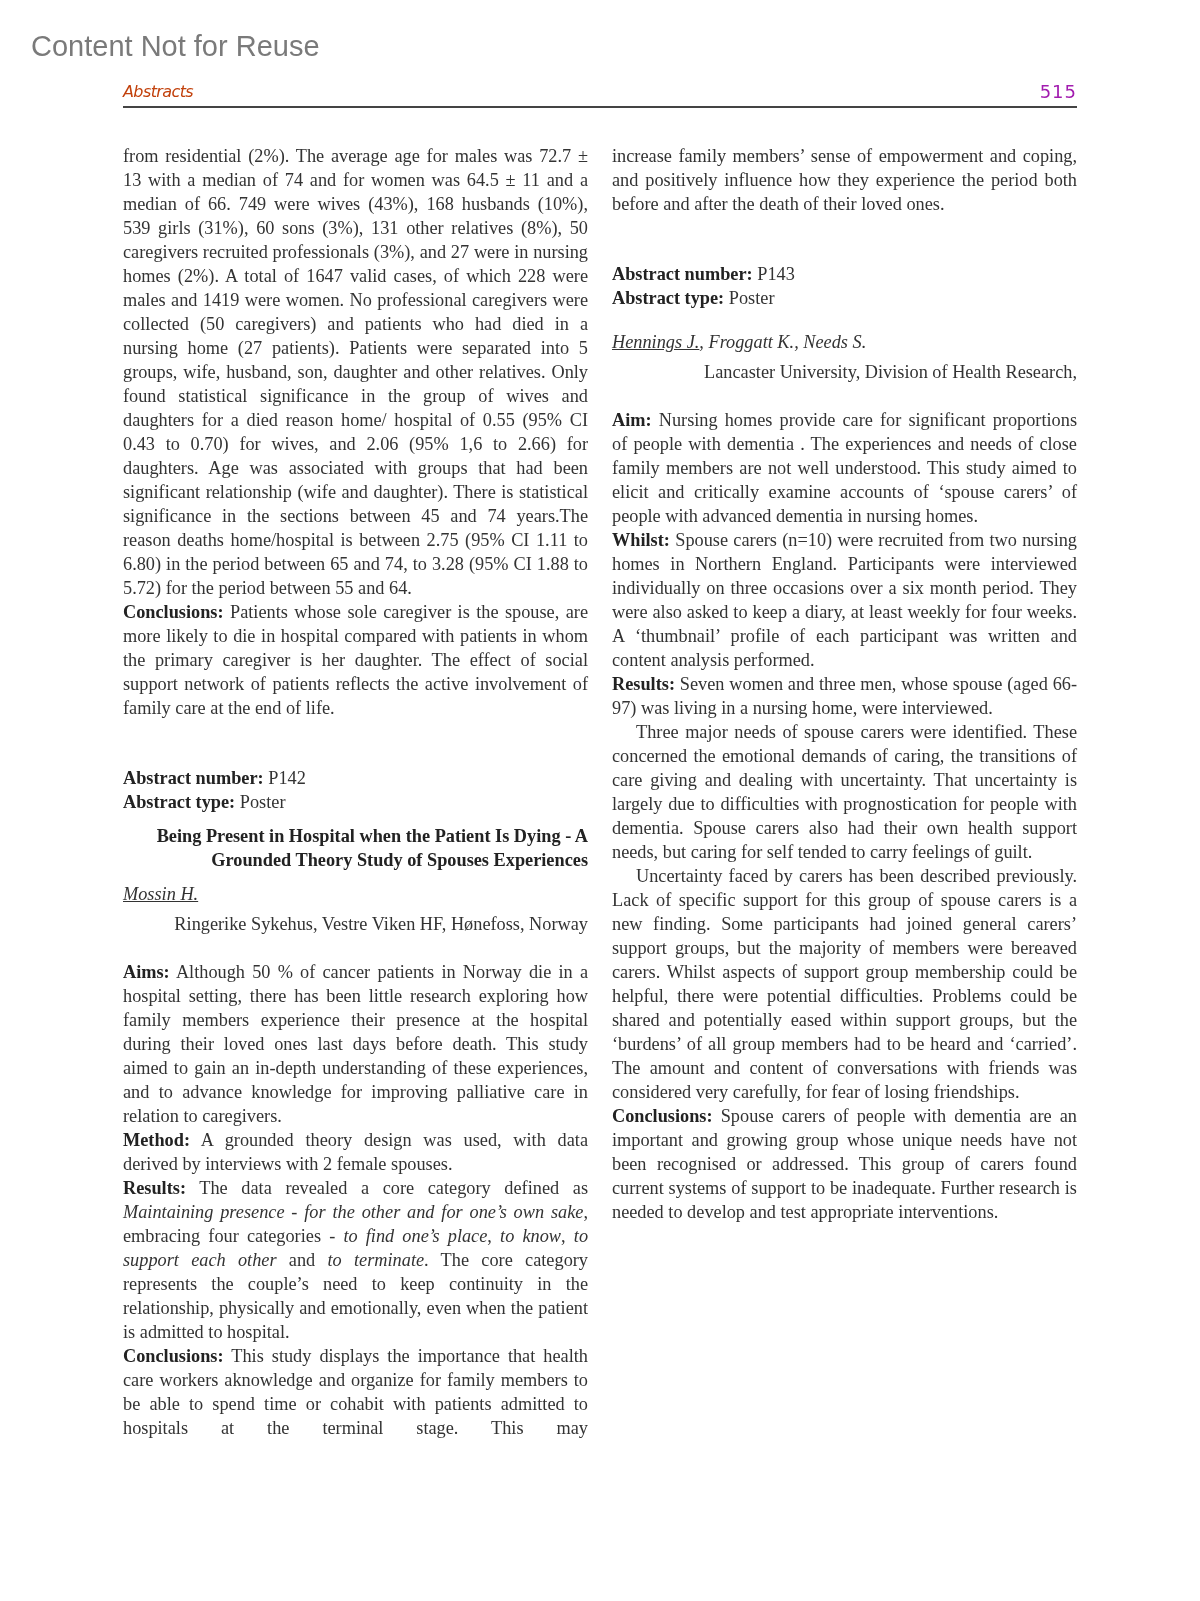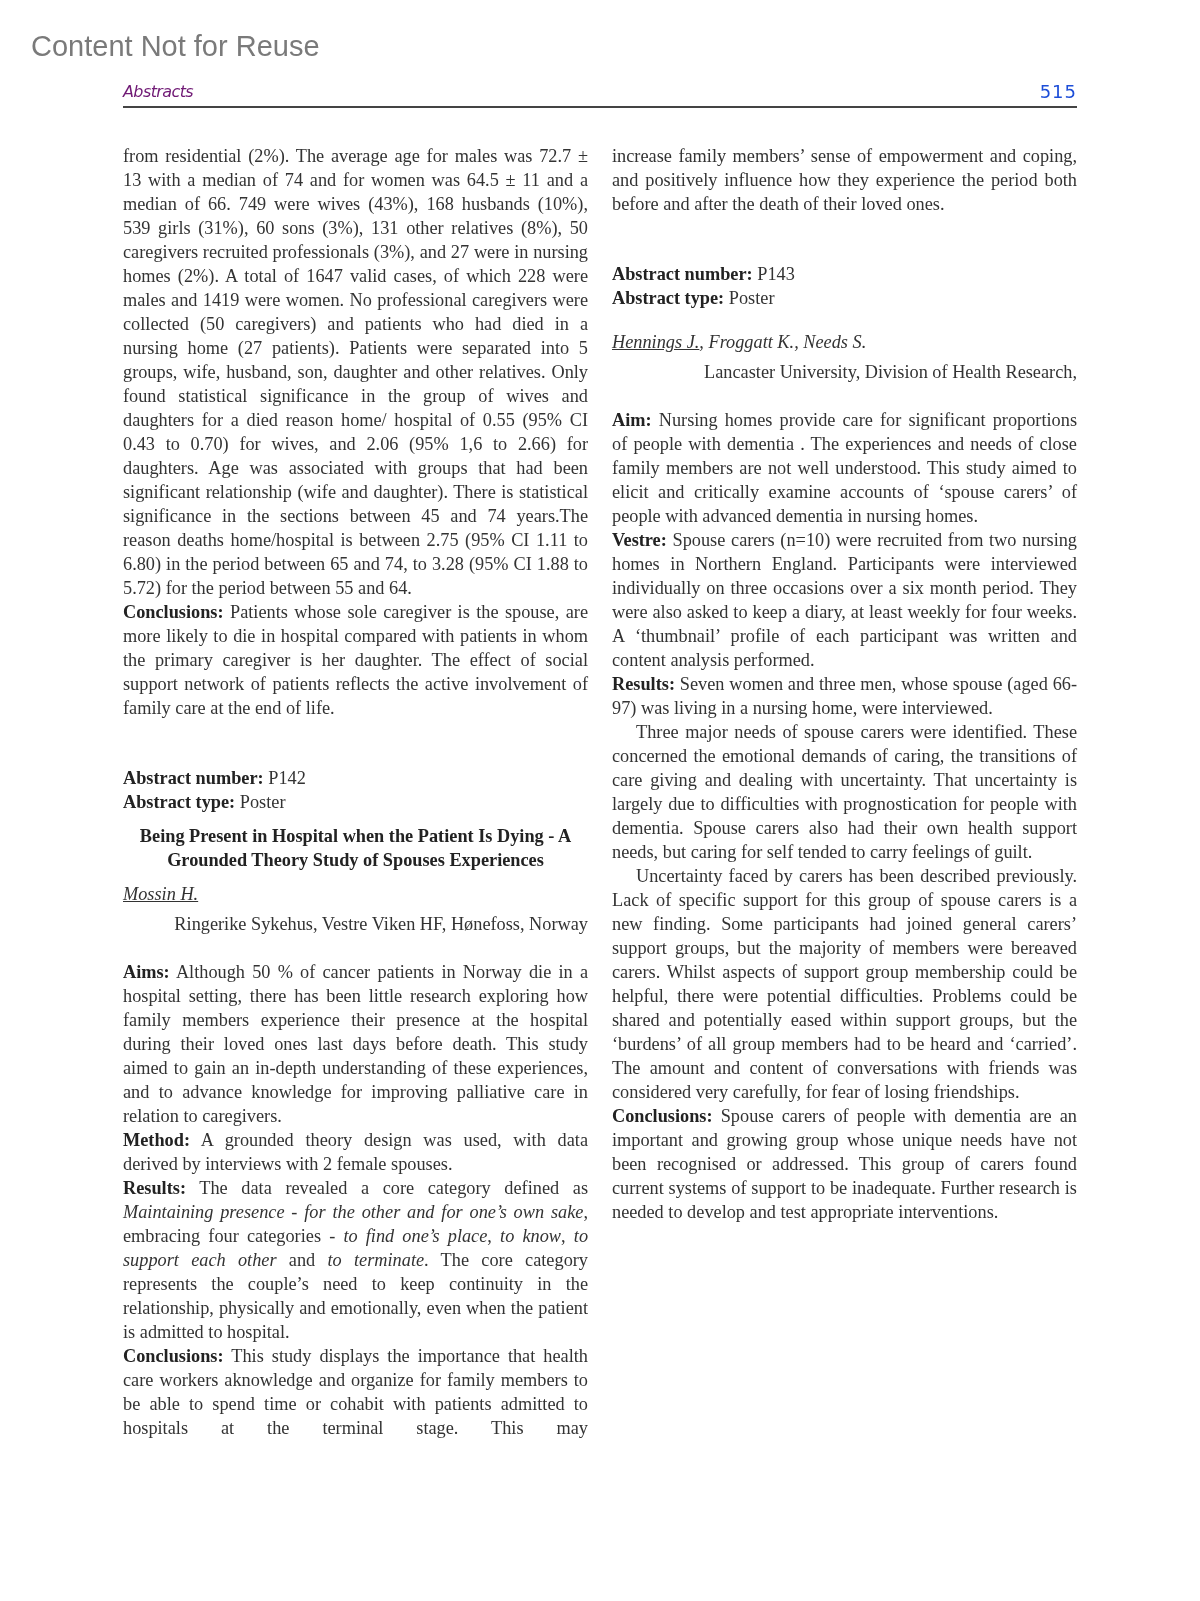--- a/index.html
+++ b/index.html
@@ -1,20 +1,20 @@
 <!DOCTYPE html>
 <html><head>
 <meta charset="utf-8">
 <style>
   html, body { margin: 0; padding: 0; background: #ffffff; }
   body { width: 1200px; height: 1601px; position: relative; overflow: hidden; color: #2b2b2b; }
   .watermark { position: absolute; left: 31px; top: 30px; font-family: "Liberation Sans", sans-serif; font-size: 29px; color: #7a7a7a; letter-spacing: 0px; }
   .running-head { position: absolute; left: 123px; top: 82px; width: 954px; height: 24px; border-bottom: 2px solid #444; }
-  .rh-title { position: absolute; left: 0; top: 0; font-family: "DejaVu Sans", sans-serif; font-style: italic; font-size: 16px; color: #701a75; letter-spacing: -0.6px; }
-  .rh-page { position: absolute; right: 0; top: -1px; font-family: "DejaVu Sans", sans-serif; font-size: 18px; color: #1d4ed8; letter-spacing: 1px; }
+  .rh-title { position: absolute; left: 0; top: 0; font-family: "DejaVu Sans", sans-serif; font-style: italic; font-size: 16px; color: #c2410c; letter-spacing: -0.6px; }
+  .rh-page { position: absolute; right: 0; top: -1px; font-family: "DejaVu Sans", sans-serif; font-size: 18px; color: #a21caf; letter-spacing: 1px; }
   .col { position: absolute; top: 144px; width: 465px; font-family: "Liberation Serif", serif; font-size: 18.3px; line-height: 24px; color: #333; }
   .col-left { left: 123px; }
   .col-right { left: 612px; }
   p { margin: 0; text-align: justify; hyphens: manual; }
   .indent { text-indent: 24px; }
   .lbl { font-weight: bold; color: #222; }
   .meta { margin: 0; }
   .title { font-weight: bold; color: #222; margin: 0; text-align: justify; }
   .authors { font-style: italic; margin: 0; }
   .u { text-decoration: underline; }
@@ -37,21 +37,21 @@
 <div class="col col-left">
   <p>from residential (2%). The average age for males was 72.7 ± 13 with a median of 74 and for women was 64.5 ± 11 and a median of 66. 749 were wives (43%), 168 husbands (10%), 539 girls (31%), 60 sons (3%), 131 other relatives (8%), 50 caregivers recruited professionals (3%), and 27 were in nursing homes (2%). A total of 1647 valid cases, of which 228 were males and 1419 were women. No professional caregivers were collected (50 caregivers) and patients who had died in a nursing home (27 patients). Patients were separated into 5 groups, wife, husband, son, daughter and other relatives. Only found statistical significance in the group of wives and daughters for a died reason home/ hospital of 0.55 (95% CI 0.43 to 0.70) for wives, and 2.06 (95% 1,6 to 2.66) for daughters. Age was associated with groups that had been significant relationship (wife and daughter). There is statistical significance in the sections between 45 and 74 years.The reason deaths home/hospital is between 2.75 (95% CI 1.11 to 6.80) in the period between 65 and 74, to 3.28 (95% CI 1.88 to 5.72) for the period between 55 and 64.</p>
   <p><span class="lbl">Conclusions:</span><span> Patients whose sole caregiver is the spouse, are more likely to die in hospital compared with patients in whom the primary caregiver is her daughter. The effect of social support network of patients reflects the active involvement of family care at the end of life.</span></p>
 
   <div class="gap-l"></div>
 
   <div>
     <p class="meta"><span class="lbl">Abstract number:</span><span> P142</span></p>
     <p class="meta"><span class="lbl">Abstract type:</span><span> Poster</span></p>
     <div class="gap-s"></div>
-    <p class="title" style="text-align:center;">Being Present in Hospital when the Patient Is Dying - A Grounded Theory Study of Spouses Experiences</p>
+    <p class="title" style="text-align:right;">Being Present in Hospital when the Patient Is Dying - A Grounded Theory Study of Spouses Experiences</p>
     <div class="gap-s"></div>
     <p class="authors"><span class="u">Mossin H.</span></p>
     <div class="gap-s" style="height:6px"></div>
     <p class="aff">Ringerike Sykehus, Vestre Viken HF, Hønefoss, Norway</p>
     <div class="gap-m"></div>
     <p><span class="lbl">Aims:</span><span> Although 50 % of cancer patients in Norway die in a hospital setting, there has been little research exploring how family members experience their presence at the hospital during their loved ones last days before death. This study aimed to gain an in-depth understanding of these experiences, and to advance knowledge for improving palliative care in relation to caregivers.</span></p>
     <p><span class="lbl">Method:</span><span> A grounded theory design was used, with data derived by interviews with 2 female spouses.</span></p>
     <p><span class="lbl">Results:</span><span> The data revealed a core category defined as </span><em>Maintaining presence - for the other and for one’s own sake</em><span>, embracing four categories - </span><em>to find one’s place</em><span>, </span><em>to know</em><span>, </span><em>to support each other</em><span> and </span><em>to terminate</em><span>. The core category represents the couple’s need to keep continuity in the relationship, physically and emotionally, even when the patient is admitted to hospital.</span></p>
     <p style="text-align-last: justify;"><span class="lbl">Conclusions:</span><span> This study displays the importance that health care workers aknowledge and organize for family members to be able to spend time or cohabit with patients admitted to hospitals at the terminal stage. This may</span></p>
   </div>
@@ -65,19 +65,19 @@
   <div>
     <p class="meta"><span class="lbl">Abstract number:</span><span> P143</span></p>
     <p class="meta"><span class="lbl">Abstract type:</span><span> Poster</span></p>
     <div class="gap-s"></div>
     <div class="gap-s"></div>
     <p class="authors"><span class="u">Hennings J.</span><span>, </span><span>Froggatt K.</span><span>, </span><span>Needs S.</span></p>
     <div class="gap-s" style="height:6px"></div>
     <p class="aff">Lancaster University, Division of Health Research,</p>
     <div class="gap-m"></div>
     <p><span class="lbl">Aim:</span><span> Nursing homes provide care for significant proportions of people with dementia . The experiences and needs of close family members are not well understood. This study aimed to elicit and critically examine accounts of ‘spouse carers’ of people with advanced dementia in nursing homes.</span></p>
-    <p><span class="lbl">Vestre:</span><span> Spouse carers (n=10) were recruited from two nursing homes in Northern England. Participants were interviewed individually on three occasions over a six month period. They were also asked to keep a diary, at least weekly for four weeks. A ‘thumbnail’ profile of each participant was written and content analysis performed.</span></p>
+    <p><span class="lbl">Whilst:</span><span> Spouse carers (n=10) were recruited from two nursing homes in Northern England. Participants were interviewed individually on three occasions over a six month period. They were also asked to keep a diary, at least weekly for four weeks. A ‘thumbnail’ profile of each participant was written and content analysis performed.</span></p>
     <p><span class="lbl">Results:</span><span> Seven women and three men, whose spouse (aged 66-97) was living in a nursing home, were interviewed.</span></p>
     <p class="indent">Three major needs of spouse carers were identified. These concerned the emotional demands of caring, the transitions of care giving and dealing with uncertainty. That uncertainty is largely due to difficulties with prognostica­tion for people with dementia. Spouse carers also had their own health support needs, but caring for self tended to carry feelings of guilt.</p>
     <p class="indent">Uncertainty faced by carers has been described previ­ously. Lack of specific support for this group of spouse car­ers is a new finding. Some participants had joined general carers’ support groups, but the majority of members were bereaved carers. Whilst aspects of support group member­ship could be helpful, there were potential difficulties. Problems could be shared and potentially eased within sup­port groups, but the ‘burdens’ of all group members had to be heard and ‘carried’. The amount and content of conver­sations with friends was considered very carefully, for fear of losing friendships.</p>
     <p><span class="lbl">Conclusions:</span><span> Spouse carers of people with dementia are an important and growing group whose unique needs have not been recognised or addressed. This group of carers found current systems of support to be inadequate. Further research is needed to develop and test appropriate interventions.</span></p>
   </div>
 </div>
 
 </body></html>

